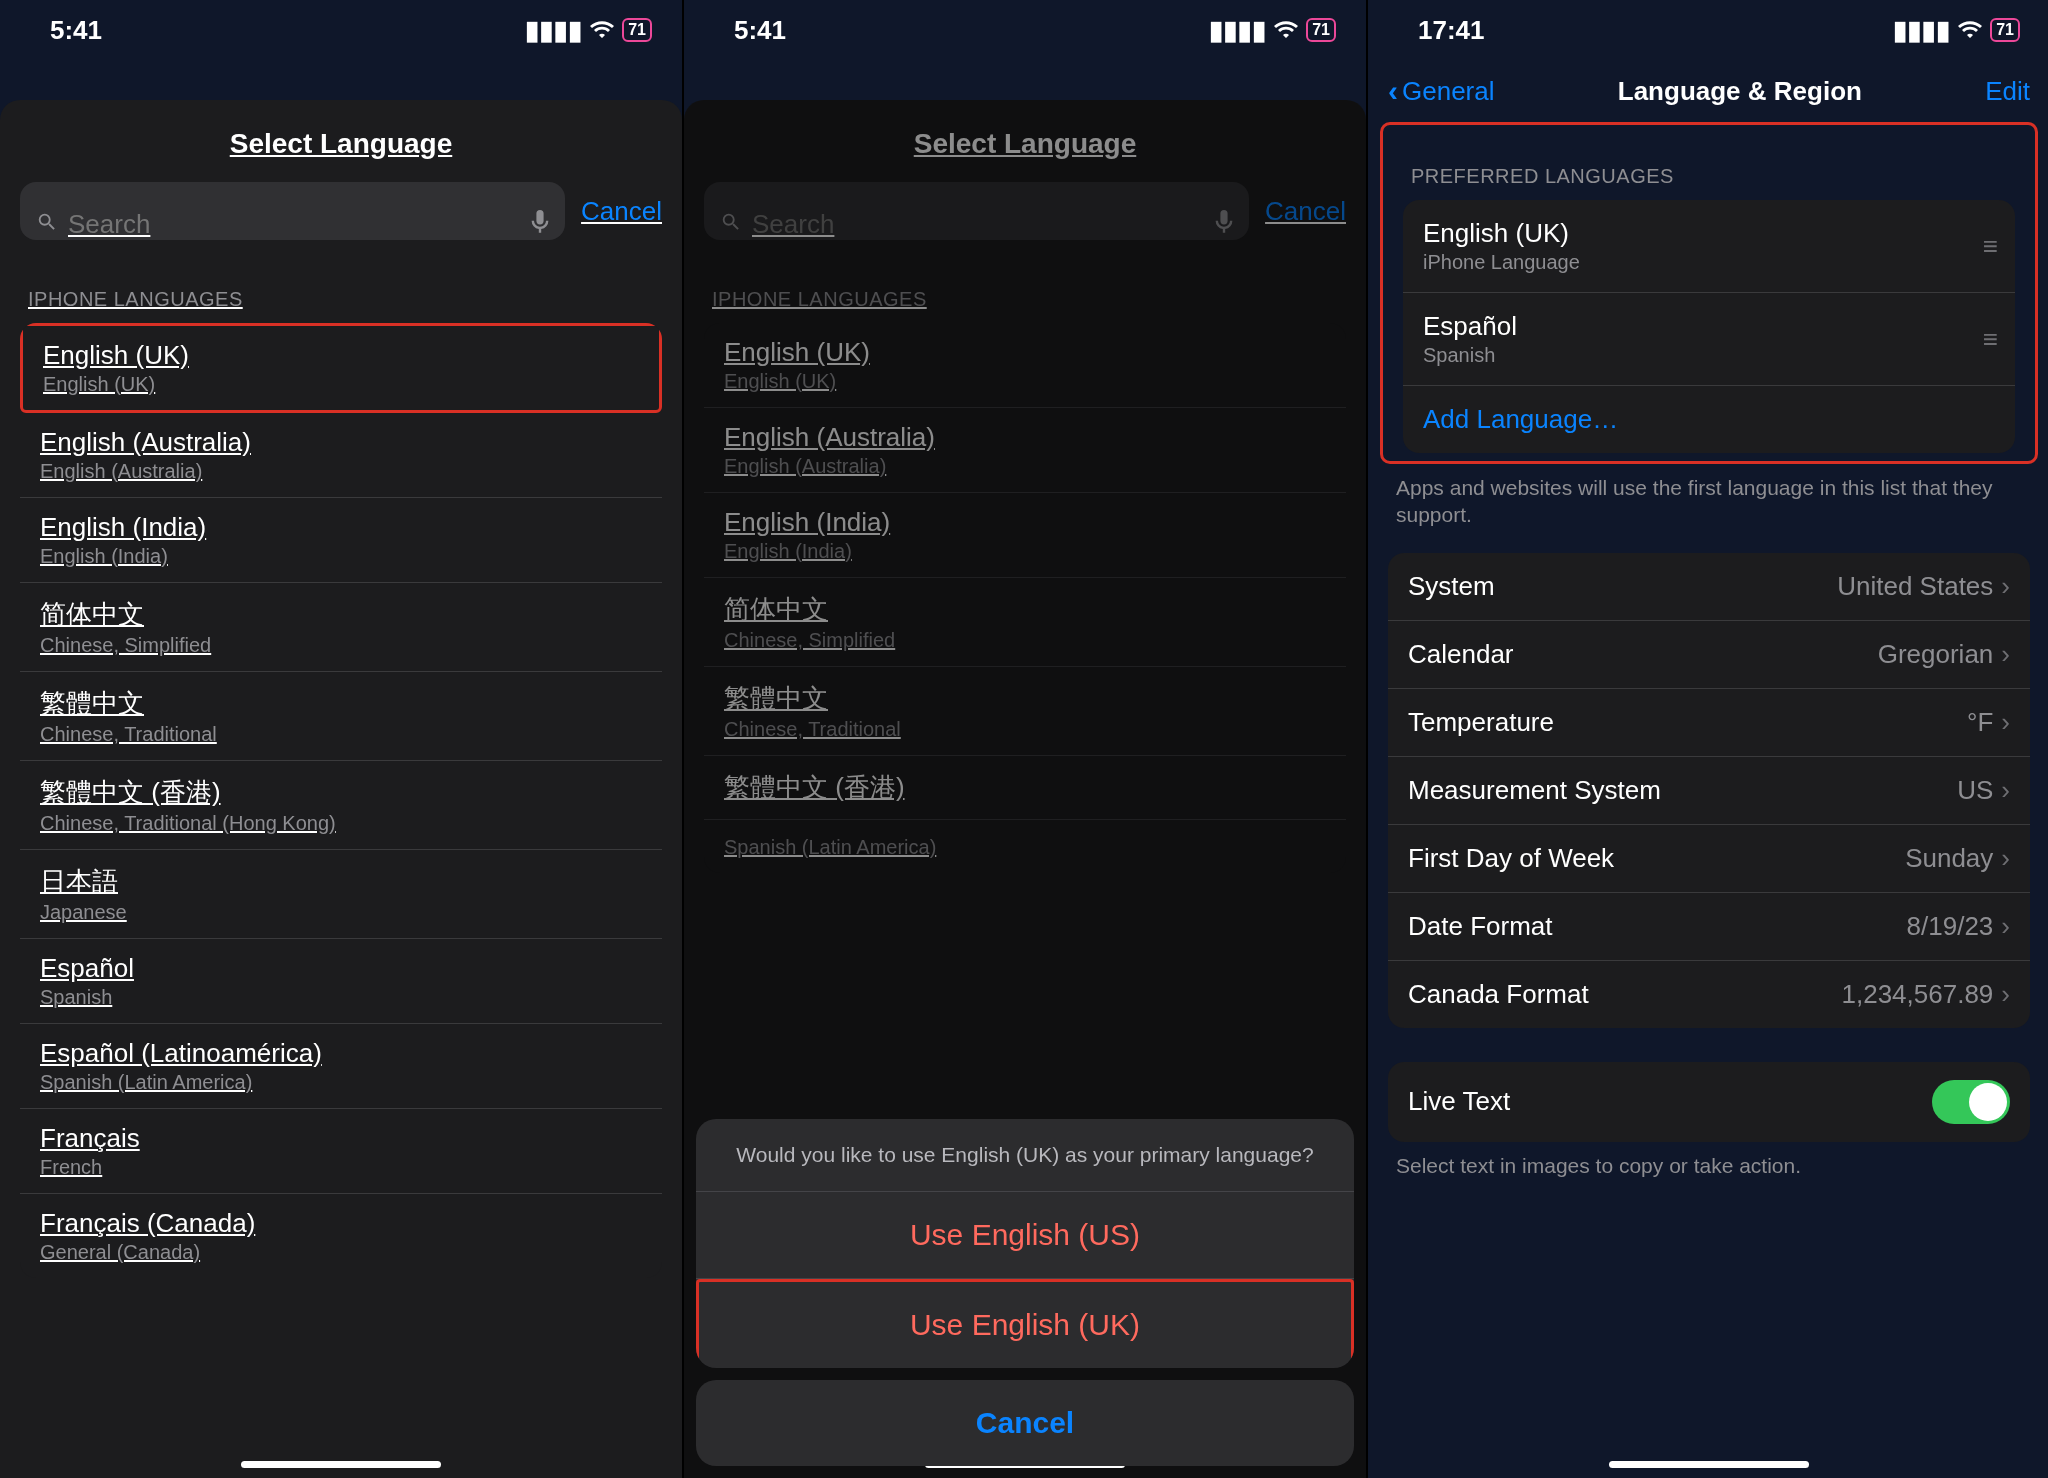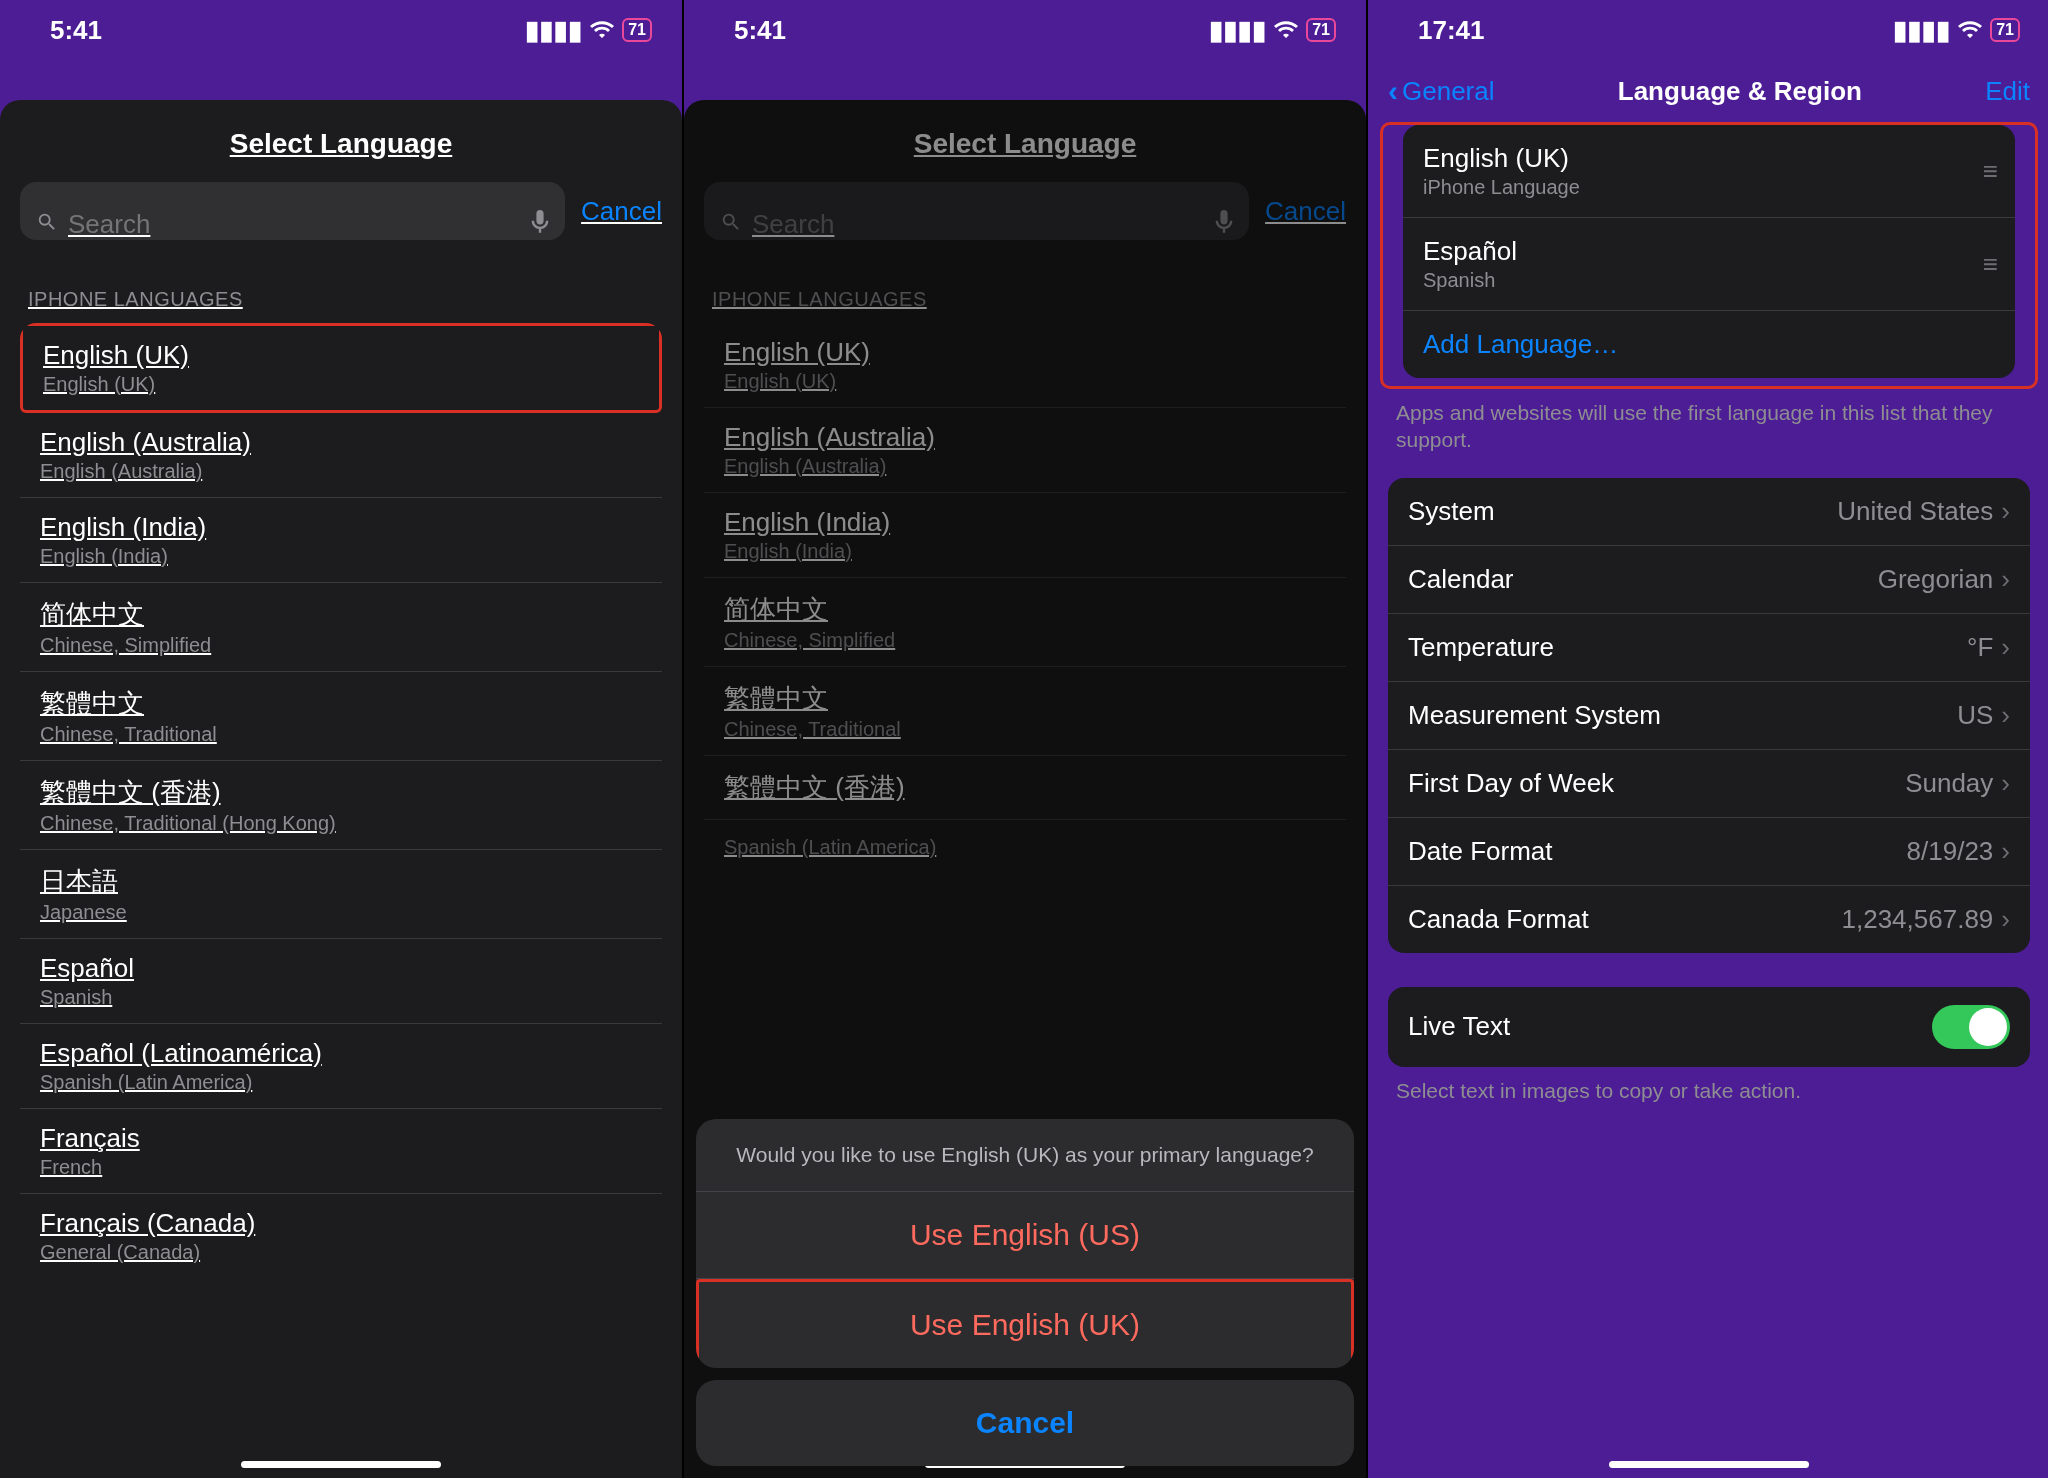--- a/index.html
+++ b/index.html
@@ -8,21 +8,21 @@
     font-family: -apple-system, BlinkMacSystemFont, "Segoe UI", Helvetica, Arial, sans-serif;
     color: #fff;
     width: 2048px;
     height: 1478px;
     display: flex;
     gap: 2px;
   }
   .phone {
     width: 682px;
     height: 1478px;
-    background: #4c1d95;
+    background: #0f172a;
     position: relative;
     overflow: hidden;
     flex-shrink: 0;
   }
   .status-bar {
     height: 60px;
     display: flex;
     justify-content: space-between;
     align-items: center;
     padding: 0 30px 0 50px;
@@ -359,20 +359,21 @@
   <div class="navbar">
     <div class="nav-back">
       <span style="font-size:30px;font-weight:600;">‹</span>
       <span>General</span>
     </div>
     <div class="nav-title">Language &amp; Region</div>
     <div class="nav-edit">Edit</div>
   </div>
 
   <div class="highlight-section">
+    <div class="section-header" style="padding-top:40px;">PREFERRED LANGUAGES</div>
     <div id="p3-pref" class="group3">
         <div class="row3">
           <div>
             <div class="lang-name">English (UK)</div>
             <div class="lang-sub">iPhone Language</div>
           </div>
           <span class="drag-handle">≡</span>
         </div>
         <div class="row3">
           <div>

